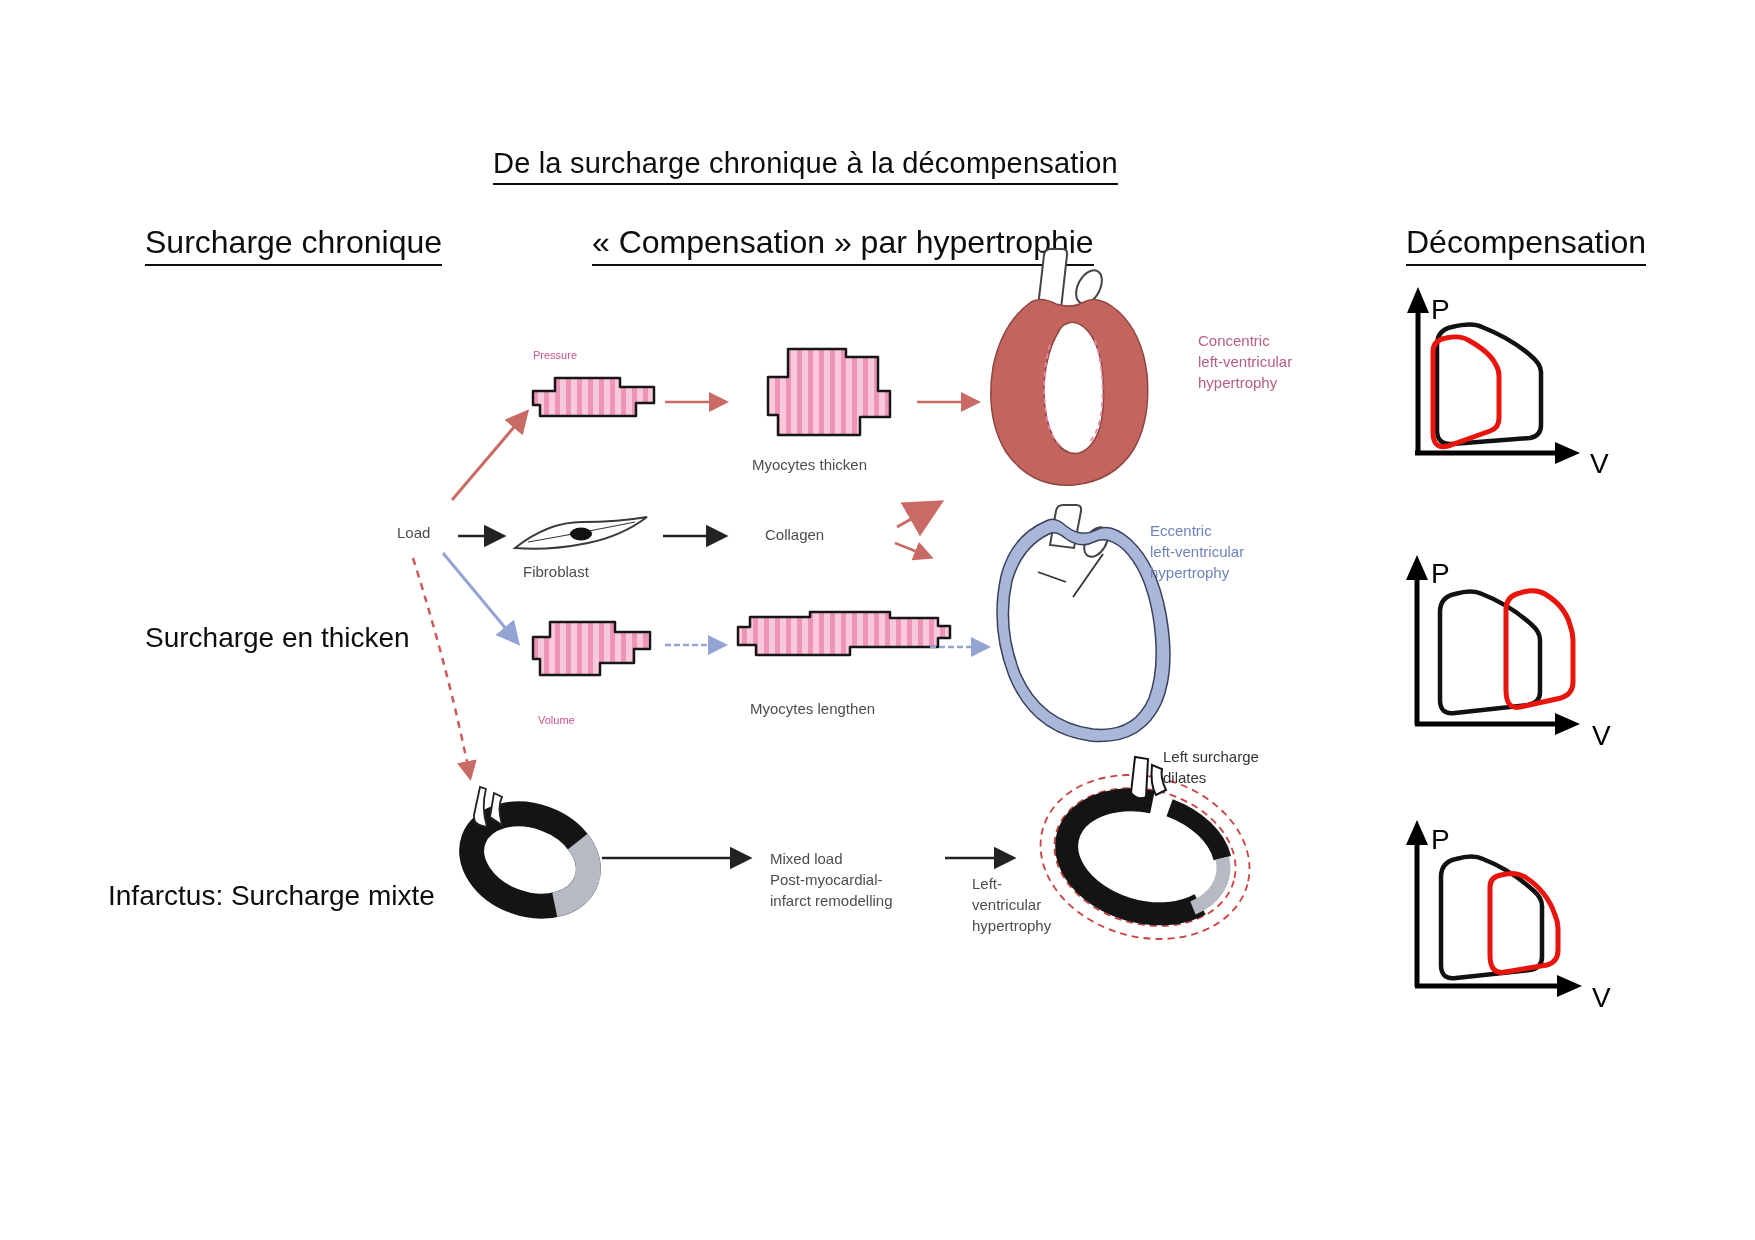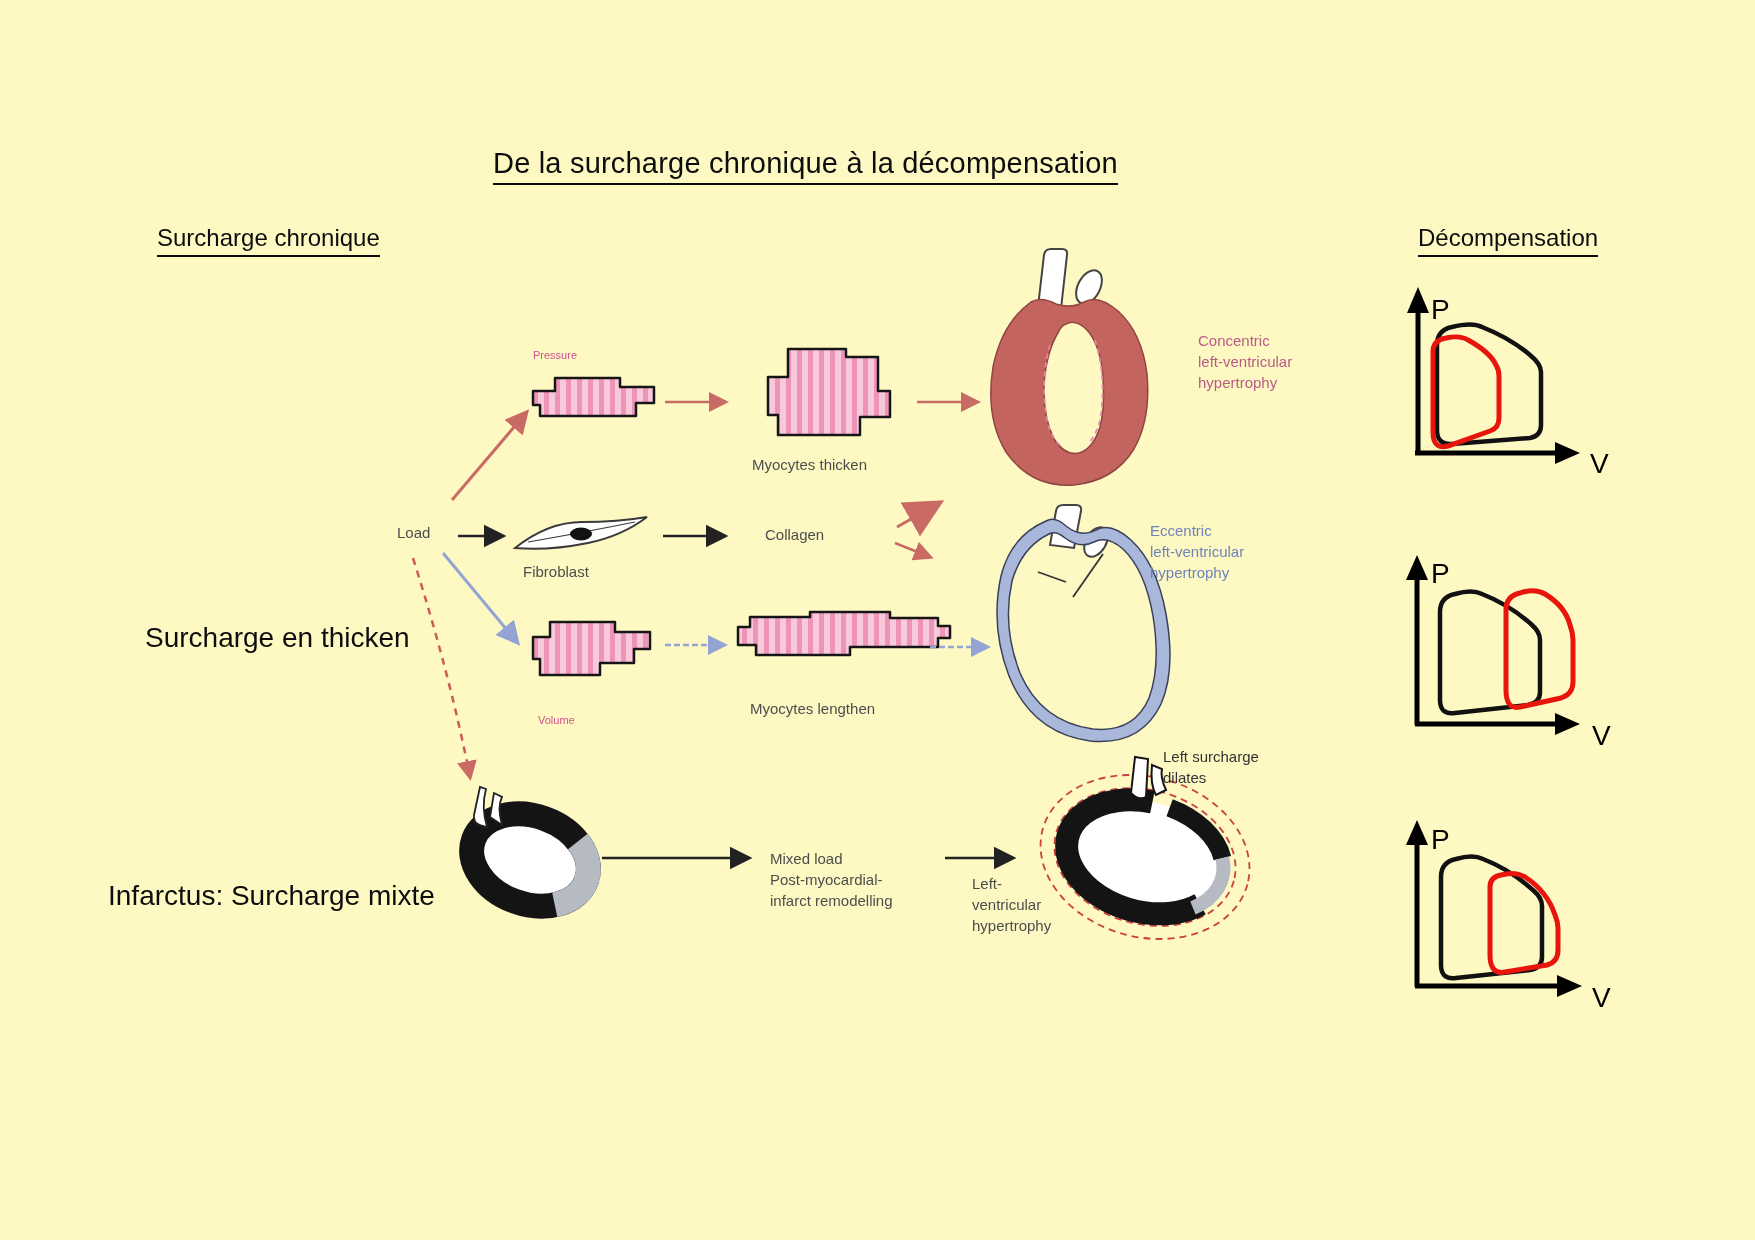--- a/index.html
+++ b/index.html
@@ -1,41 +1,42 @@
 <!DOCTYPE html>
 <html><head>
 <meta charset="utf-8">
 <style>
   html,body{margin:0;padding:0;background:#e8e8e8;}
   .slide{
-    position:relative;width:1755px;height:1240px;background:#fef9c3;
+    position:relative;width:1755px;height:1240px;background:#ffffff;
     font-family:"Liberation Sans",sans-serif;color:#0d0d0d;overflow:hidden;
   }
   .abs{position:absolute;white-space:nowrap;}
   .uline{border-bottom:2px solid #0d0d0d;padding-bottom:3px;}
   .slide-title{font-size:29px;letter-spacing:.2px;}
-  .col-header{font-size:24px;margin-left:12px;}
+  .col-header{font-size:32px;}
   .row-label{font-size:28px;}
   .fig-label{font-size:15px;color:#4d4d4d;line-height:21px;white-space:pre-line;}
   .fig-label.pink{color:#d05190;font-size:11px;}
   .fig-label.dark{color:#333333;}
   .concentric-text{color:#b85c86;margin-left:48px;}
   .eccentric-text{color:#6f83bb;}
   .pv-letter{font-size:28px;font-weight:500;color:#000;}
   .citation{font-size:15px;color:#111;}
   svg{position:absolute;display:block;}
 </style>
 </head>
 <body>
 
 <div class="slide">
 
   <div class="abs slide-title uline" style="left:493px;top:147px;">De la surcharge chronique à la décompensation</div>
 
   <div class="abs col-header uline" style="left:145px;top:224px;">Surcharge chronique</div>
+  <div class="abs col-header uline" style="left:592px;top:224px;">« Compensation » par hypertrophie</div>
   <div class="abs col-header uline" style="left:1406px;top:224px;">Décompensation</div>
 
   <div class="abs row-label" style="left:145px;top:622px;">Surcharge en thicken</div>
   <div class="abs row-label" style="left:108px;top:880px;">Infarctus: Surcharge mixte</div>
 
   <svg style="left:390px;top:245px;" width="870" height="720" viewBox="0 0 870 720">
     <defs>
       <pattern id="stripes" width="11" height="11" patternUnits="userSpaceOnUse">
         <rect width="11" height="11" fill="#f7c9da"></rect>
         <rect width="5" height="11" fill="#ef94b9"></rect>

